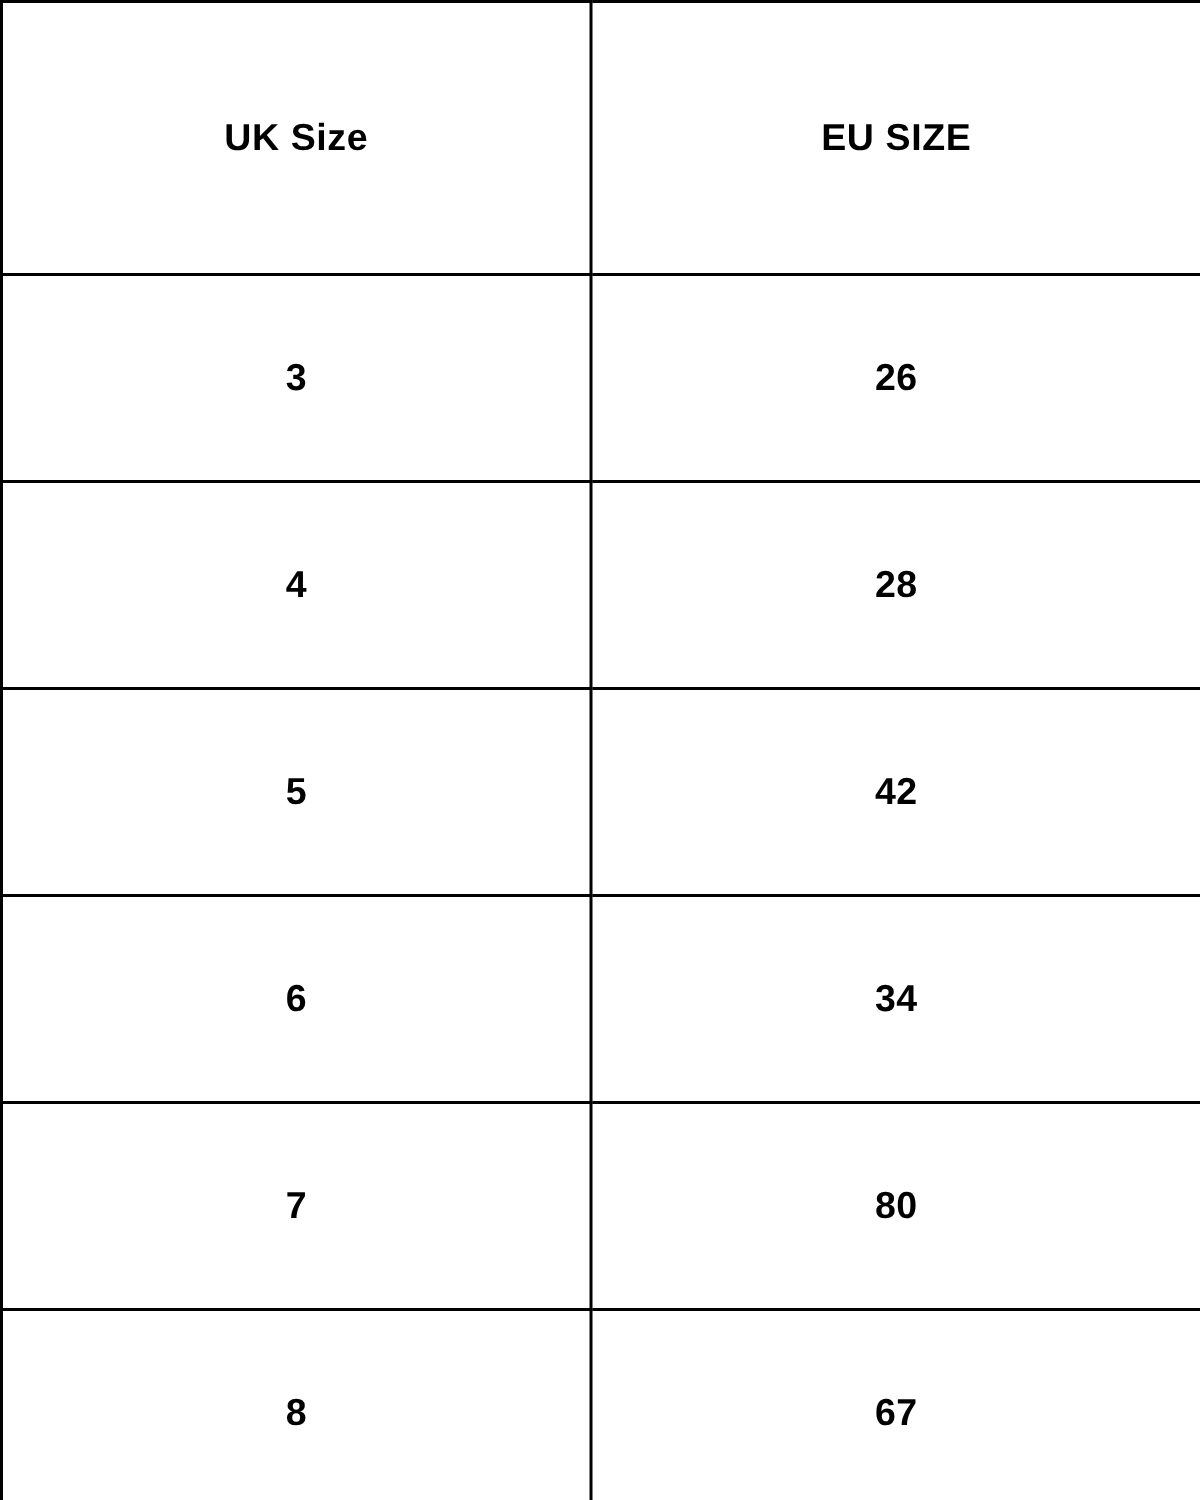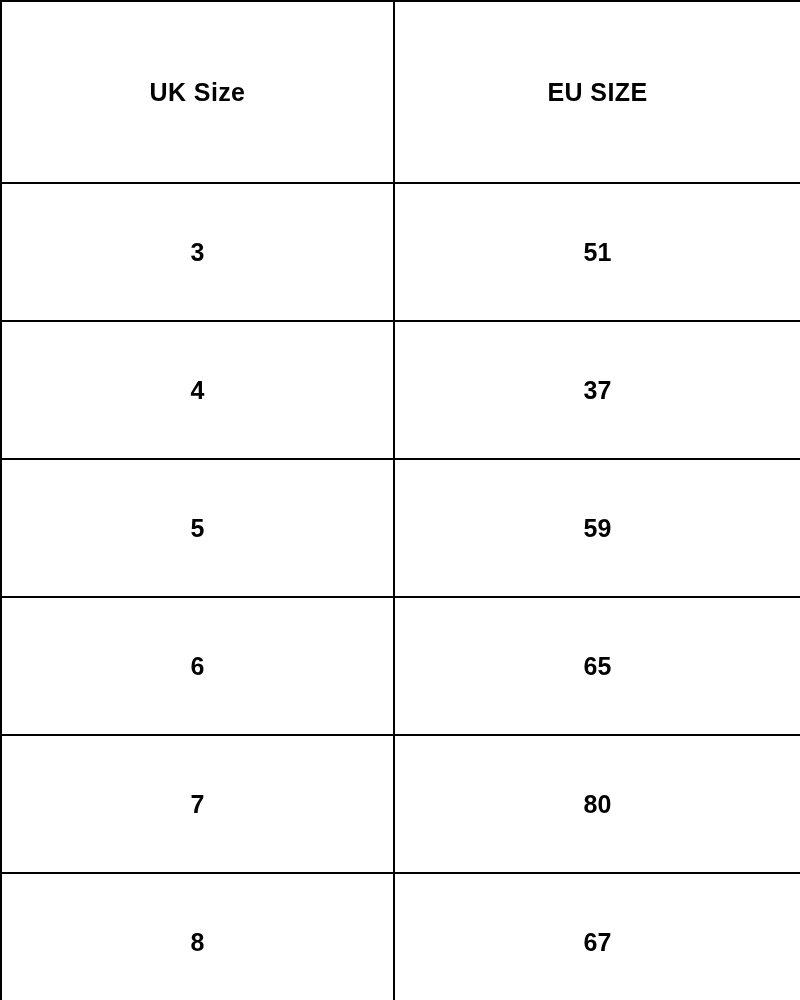--- a/index.html
+++ b/index.html
@@ -84,45 +84,45 @@
       </th>
     </tr>
   </thead>
 
   <tbody>
     <tr>
       <td>
         <span class="cell-text">3</span>
       </td>
       <td>
-        <span class="cell-text">51</span>
+        <span class="cell-text">26</span>
       </td>
     </tr>
     <tr>
       <td>
         <span class="cell-text">4</span>
       </td>
       <td>
-        <span class="cell-text">37</span>
+        <span class="cell-text">28</span>
       </td>
     </tr>
     <tr>
       <td>
         <span class="cell-text">5</span>
       </td>
       <td>
-        <span class="cell-text">59</span>
+        <span class="cell-text">42</span>
       </td>
     </tr>
     <tr>
       <td>
         <span class="cell-text">6</span>
       </td>
       <td>
-        <span class="cell-text">65</span>
+        <span class="cell-text">34</span>
       </td>
     </tr>
     <tr>
       <td>
         <span class="cell-text">7</span>
       </td>
       <td>
         <span class="cell-text">80</span>
       </td>
     </tr>

